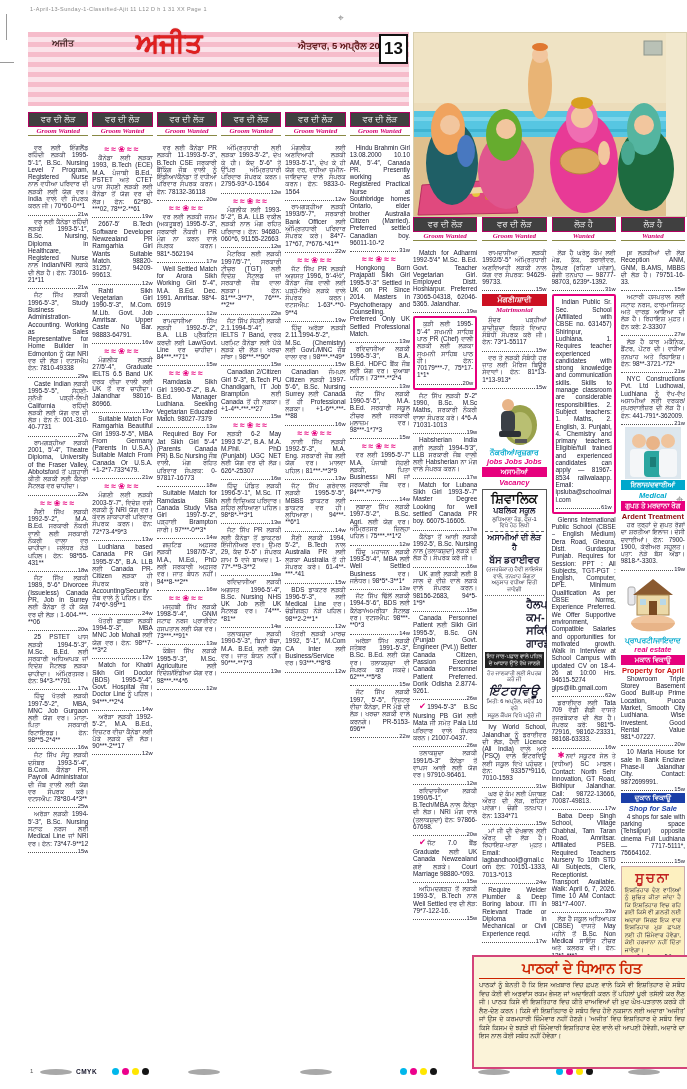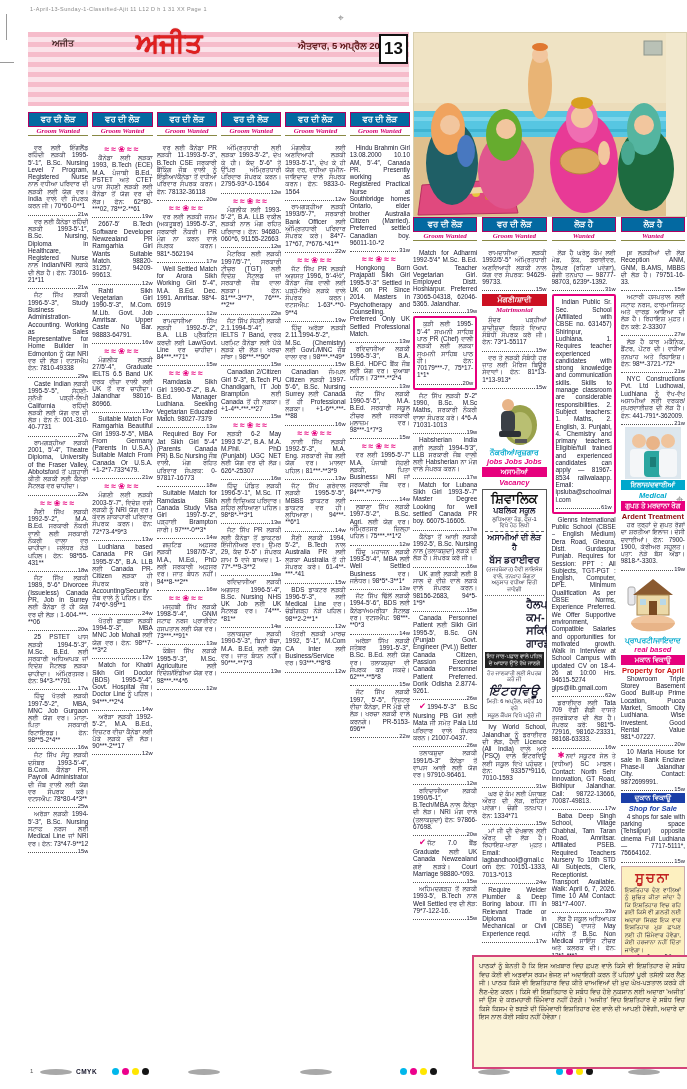--- a/index.html
+++ b/index.html
@@ -28,21 +28,21 @@
   #banner-text{left:10px;top:4px;font-family:"Liberation Serif",serif;font-weight:bold;color:#1c35a8;
     text-shadow:-1px -1px 0 #fff,1px -1px 0 #fff,-1px 1px 0 #fff,1px 1px 0 #fff,2px 2px 0 #9a9ac8;}
   #banner-text .w1{font-size:31px;}
   #banner-text .w2{font-size:26px;margin-left:7px;}
   
   #painting{left:413px;top:32px;width:272px;height:183px;border:1px solid #d8cfae;}
   
   #left-cols{left:28px;top:112px;width:382px;height:950px;display:flex;gap:4px;}
   #right-cols{left:413px;top:217px;width:272px;height:845px;display:flex;gap:5px;}
   .ncol{flex:1;overflow:hidden;}
-  .col-head{background:#0369a1;border:1px solid #b00060;color:#ffffff;font-weight:bold;
+  .col-head{background:#404040;border:1px solid #b00060;color:#ffffff;font-weight:normal;
     font-size:8.5px;text-align:center;padding:1px 0;}
   .col-head-en{font-family:"Liberation Serif",serif;font-style:italic;font-weight:bold;
     color:#d4006f;font-size:7px;text-align:center;border-bottom:1px solid #884;margin-bottom:8px;}
   .ad{margin-bottom:1px;}
   .ad p{margin:0;font-size:6.4px;line-height:1.14;text-align:justify;text-indent:6px;
     word-break:break-word;}
   .adend{display:flex;align-items:flex-end;height:7px;}
   .adend .dots{flex:1;border-bottom:1px dotted #555;margin-bottom:1px;}
   .adend .wcount{font-size:5.8px;margin-left:1px;color:#15152a;}
   .frame{border:2px solid #e6007d;border-radius:2px;padding:2px;margin:2px 0;}
@@ -911,21 +911,21 @@
             <rect x="3" y="14" width="7" height="18" rx="2" fill="#e8e8ec" stroke="#aaa"></rect>
             <polygon points="28,6 48,22 8,22" fill="#8a5a30"></polygon>
             <rect x="12" y="22" width="32" height="20" fill="#ecd9a8" stroke="#a8854e"></rect>
             <rect x="24" y="28" width="8" height="14" fill="#7a4a22"></rect>
             <rect x="15" y="26" width="6" height="6" fill="#b8d8e8"></rect>
             <rect x="35" y="26" width="6" height="6" fill="#b8d8e8"></rect>
             <ellipse cx="28" cy="50" rx="22" ry="8" fill="#f0c49c"></ellipse>
             <path d="M6 50 q4 10 22 8 q18 2 22-8" fill="#e8b488"></path>
           </svg>
         </div>
-        <div class="glabel"><span style="color: rgb(0, 168, 204);">ਪ੍ਰਾਪਰਟੀ/ਜਾਇਦਾਦ</span> <span style="color: rgb(230, 0, 125); font-style: italic;">real based</span></div>
+        <div class="glabel"><span style="color: rgb(0, 168, 204);">ਪ੍ਰਾਪਰਟੀ/ਜਾਇਦਾਦ</span> <span style="color: rgb(230, 0, 125); font-style: italic;">real estate</span></div>
         <div class="gbar" style="background: rgb(230, 0, 125);">ਮਕਾਨ ਵਿਕਾਊ</div>
         <div class="glabel" style="color: rgb(204, 17, 17);">Property for April</div>
         <div class="ad">
           <p>Showroom Triple Storey Basement Good Built-up Prime Location, Pucca Market, Smooth City Ludhiana. Wise Investent. Good Rental Value 981*-07227.</p>
           <div class="adend">
             <span class="dots"></span>
             <span class="wcount">20w</span>
           </div>
         </div>
         <div class="ad">
@@ -946,20 +946,21 @@
         </div>
         <div class="suchna">
           <div class="t">ਸੂਚਨਾ</div>
           <div class="b">ਇਸ਼ਤਿਹਾਰ ਦੇਣ ਵਾਲਿਆਂ ਨੂੰ ਸੂਚਿਤ ਕੀਤਾ ਜਾਂਦਾ ਹੈ ਕਿ ਇਸ਼ਤਿਹਾਰ ਵਿਚ ਰਹਿ ਗਈ ਕਿਸੇ ਵੀ ਗ਼ਲਤੀ ਲਈ ਅਦਾਰਾ ਸਿਰਫ਼ ਇਕ ਵਾਰ ਇਸ਼ਤਿਹਾਰ ਮੁੜ ਛਾਪਣ ਲਈ ਹੀ ਜ਼ਿੰਮੇਵਾਰ ਹੋਵੇਗਾ, ਕੋਈ ਹਰਜਾਨਾ ਨਹੀਂ ਦਿੱਤਾ ਜਾਵੇਗਾ।</div>
           <div class="s">-ਇਸ਼ਤਿਹਾਰ ਮੈਨੇਜਰ</div>
         </div>
       </div>
     </div>
 
 <div class="abs" id="readers-box">
+  <div id="readers-title">ਪਾਠਕਾਂ ਦੇ ਧਿਆਨ ਹਿਤ</div>
   <div id="readers-body">ਪਾਠਕਾਂ ਨੂੰ ਬੇਨਤੀ ਹੈ ਕਿ ਇਸ ਅਖ਼ਬਾਰ ਵਿਚ ਛਪਣ ਵਾਲੇ ਕਿਸੇ ਵੀ ਇਸ਼ਤਿਹਾਰ ਦੇ ਸਬੰਧ ਵਿਚ ਕੋਈ ਵੀ ਅਡਵਾਂਸ ਰਕਮ ਭੇਜਣ ਜਾਂ ਅਦਾਇਗੀ ਕਰਨ ਤੋਂ ਪਹਿਲਾਂ ਪੂਰੀ ਤਸੱਲੀ ਕਰ ਲੈਣ ਜੀ। ਪਾਠਕ ਕਿਸੇ ਵੀ ਇਸ਼ਤਿਹਾਰ ਵਿਚ ਕੀਤੇ ਦਾਅਵਿਆਂ ਦੀ ਖ਼ੁਦ ਘੋਖ-ਪੜਤਾਲ ਕਰਕੇ ਹੀ ਲੈਣ-ਦੇਣ ਕਰਨ। ਕਿਸੇ ਵੀ ਇਸ਼ਤਿਹਾਰ ਦੇ ਸਬੰਧ ਵਿਚ ਹੋਏ ਨੁਕਸਾਨ ਲਈ ਅਦਾਰਾ 'ਅਜੀਤ' ਜਾਂ ਉਸ ਦੇ ਕਰਮਚਾਰੀ ਜ਼ਿੰਮੇਵਾਰ ਨਹੀਂ ਹੋਣਗੇ। 'ਅਜੀਤ' ਵਿਚ ਇਸ਼ਤਿਹਾਰ ਦੇ ਸਬੰਧ ਵਿਚ ਕਿਸੇ ਕਿਸਮ ਦੇ ਝਗੜੇ ਦੀ ਜ਼ਿੰਮੇਵਾਰੀ ਇਸ਼ਤਿਹਾਰ ਦੇਣ ਵਾਲੇ ਦੀ ਆਪਣੀ ਹੋਵੇਗੀ, ਅਦਾਰੇ ਦਾ ਇਸ ਨਾਲ ਕੋਈ ਸਬੰਧ ਨਹੀਂ ਹੋਵੇਗਾ।</div>
 </div>
 
 <div class="abs" id="footer">
   <span id="pagemark">1</span>
   <span class="oval" style="left:40px;"></span>
   <span id="cmyk">CMYK</span>
   <span class="dot" style="left:112px;background:#00b7eb;"></span>
   <span class="dot" style="left:122px;background:#ec008c;"></span>
   <span class="dot" style="left:132px;background:#ffe600;"></span>

